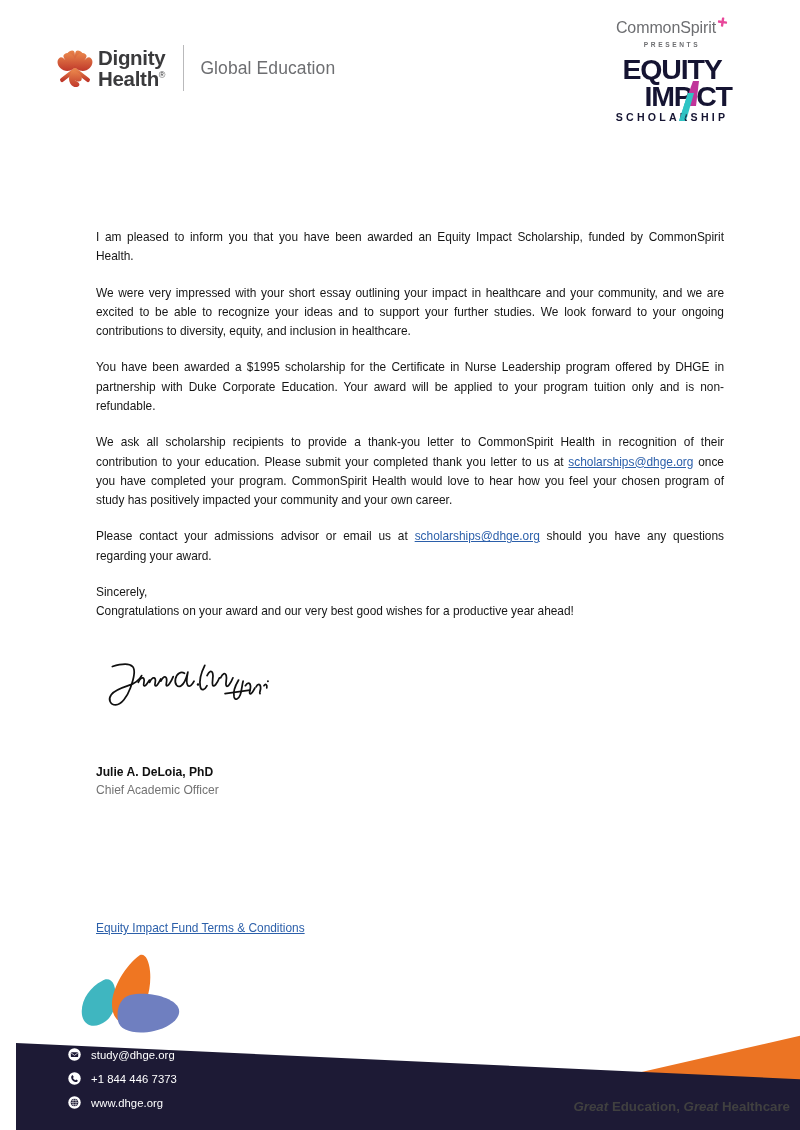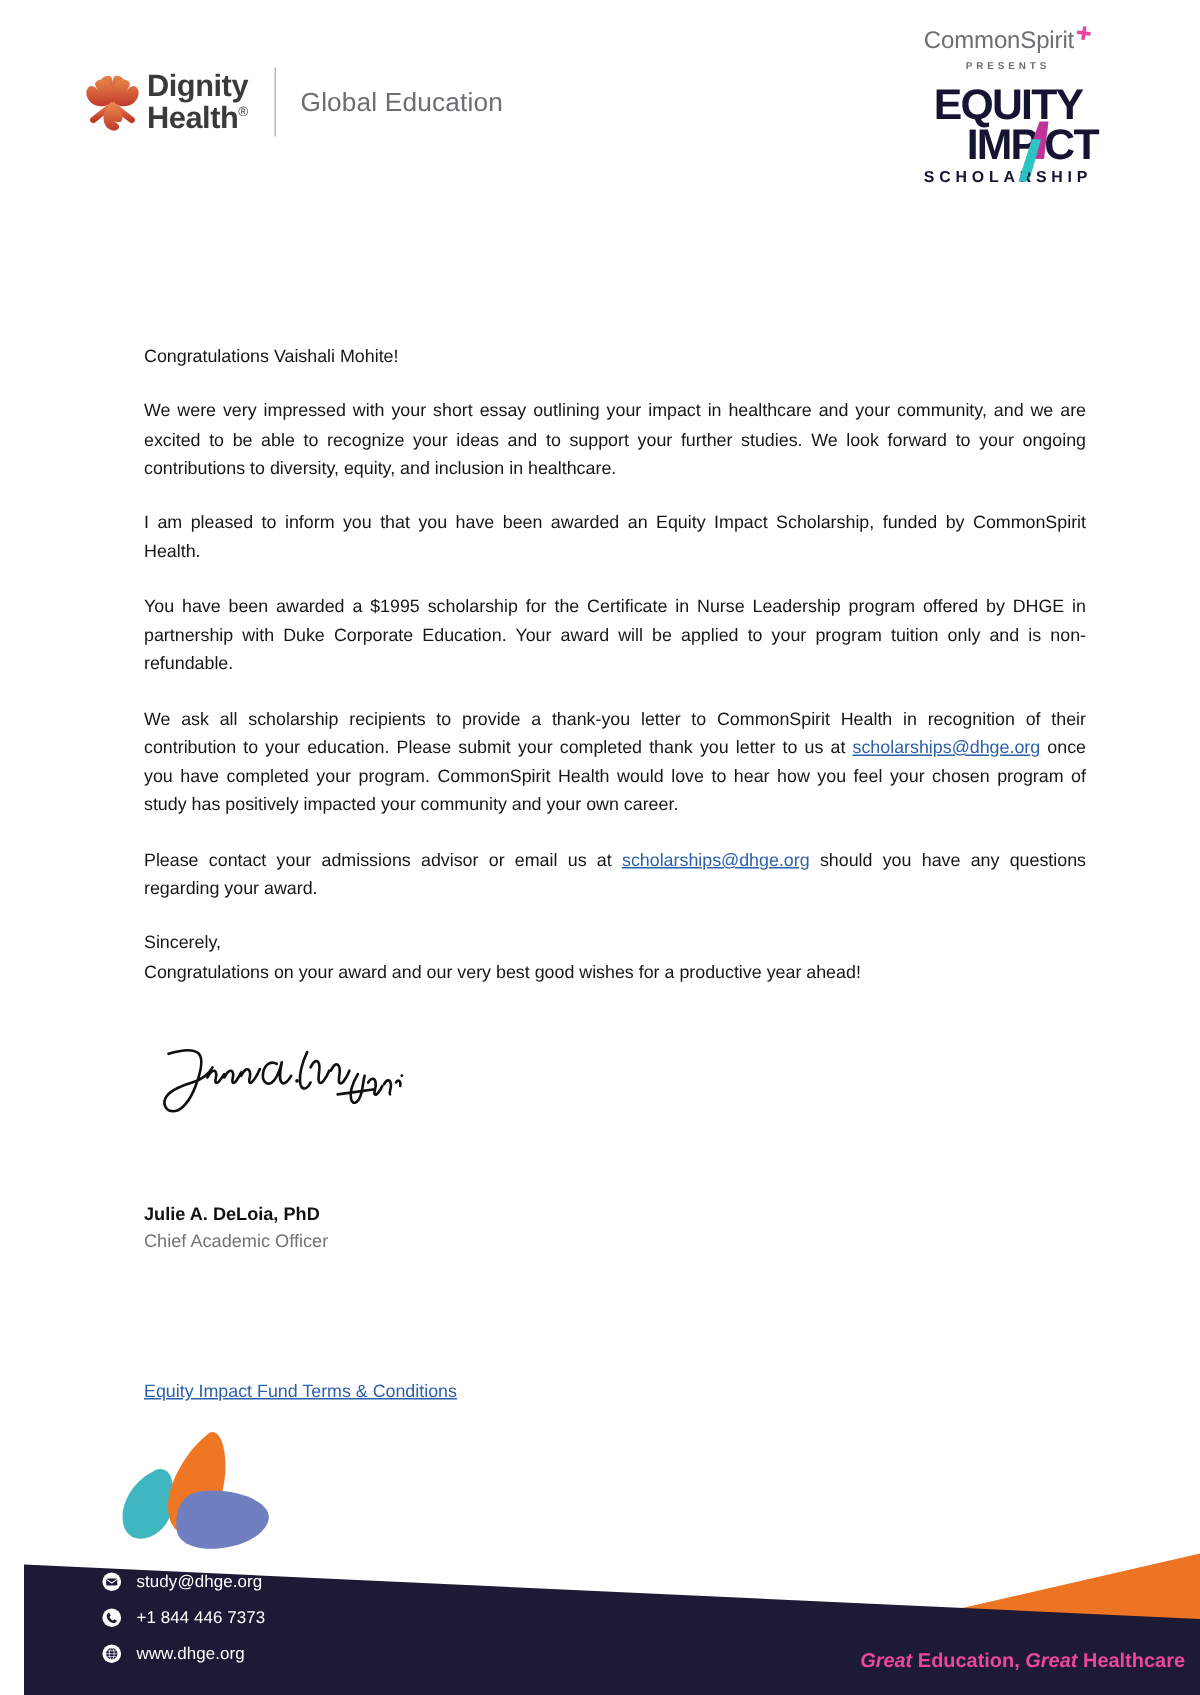--- a/index.html
+++ b/index.html
@@ -176,21 +176,21 @@
     font-size: 11.3px;
     color: #ffffff;
     letter-spacing: 0.05px;
   }
 
   .tagline {
     position: absolute;
     right: 26px;
     bottom: 16px;
     font-size: 13.3px;
-    color: #ec4899;
+    color: #404040;
     font-weight: bold;
     white-space: nowrap;
   }
   .tagline i { font-style: italic; }
 </style>
 </head>
 <body>
 
 <div class="page">
 
@@ -242,25 +242,24 @@
         <path d="M78 53 L87 28 L93 28 L90 53 Z" fill="#c0349a"></path>
         <path d="M73 68 L82 40 L88 40 L80 68 Z" fill="#2ec4c4"></path>
         <text x="66" y="68" text-anchor="middle" font-family="'Liberation Sans', sans-serif" font-size="10.6" font-weight="bold" fill="#151432" letter-spacing="3.2">SCHOLARSHIP</text>
         <path d="M73 68 L82 40 L86 40 L78 68 Z" fill="#2ec4c4" opacity="0.97"></path>
       </svg>
     </div>
   </div>
 
   <div class="letter">
 
-    <p class="noindent">Congratulations Vaishali Mohite!</p>
+
+    <p>I am pleased to inform you that you have been awarded an Equity Impact Scholarship, funded by CommonSpirit Health.</p>
 
     <p>We were very impressed with your short essay outlining your impact in healthcare and your community, and we are excited to be able to recognize your ideas and to support your further studies.  We look forward to your ongoing contributions to diversity, equity, and inclusion in healthcare.</p>
-
-    <p>I am pleased to inform you that you have been awarded an Equity Impact Scholarship, funded by CommonSpirit Health.</p>
 
     <p>You have been awarded a $1995 scholarship for the Certificate in Nurse Leadership program offered by DHGE in partnership with Duke Corporate Education. Your award will be applied to your program tuition only and is non-refundable.</p>
 
     <p><span>We ask all scholarship recipients to provide a thank-you letter to CommonSpirit Health in recognition of their contribution to your education. Please submit your completed thank you letter to us at </span><a href="#">scholarships@dhge.org</a><span> once you have completed your program. CommonSpirit Health would love to hear how you feel your chosen program of study has positively impacted your community and your own career.</span></p>
 
     <p><span>Please contact your admissions advisor or email us at </span><a href="#">scholarships@dhge.org</a><span> should you have any questions regarding your award.</span></p>
 
     <p class="noindent sincerely">Sincerely,</p>
 
     <p class="noindent">Congratulations on your award and our very best good wishes for a productive year ahead!</p>

